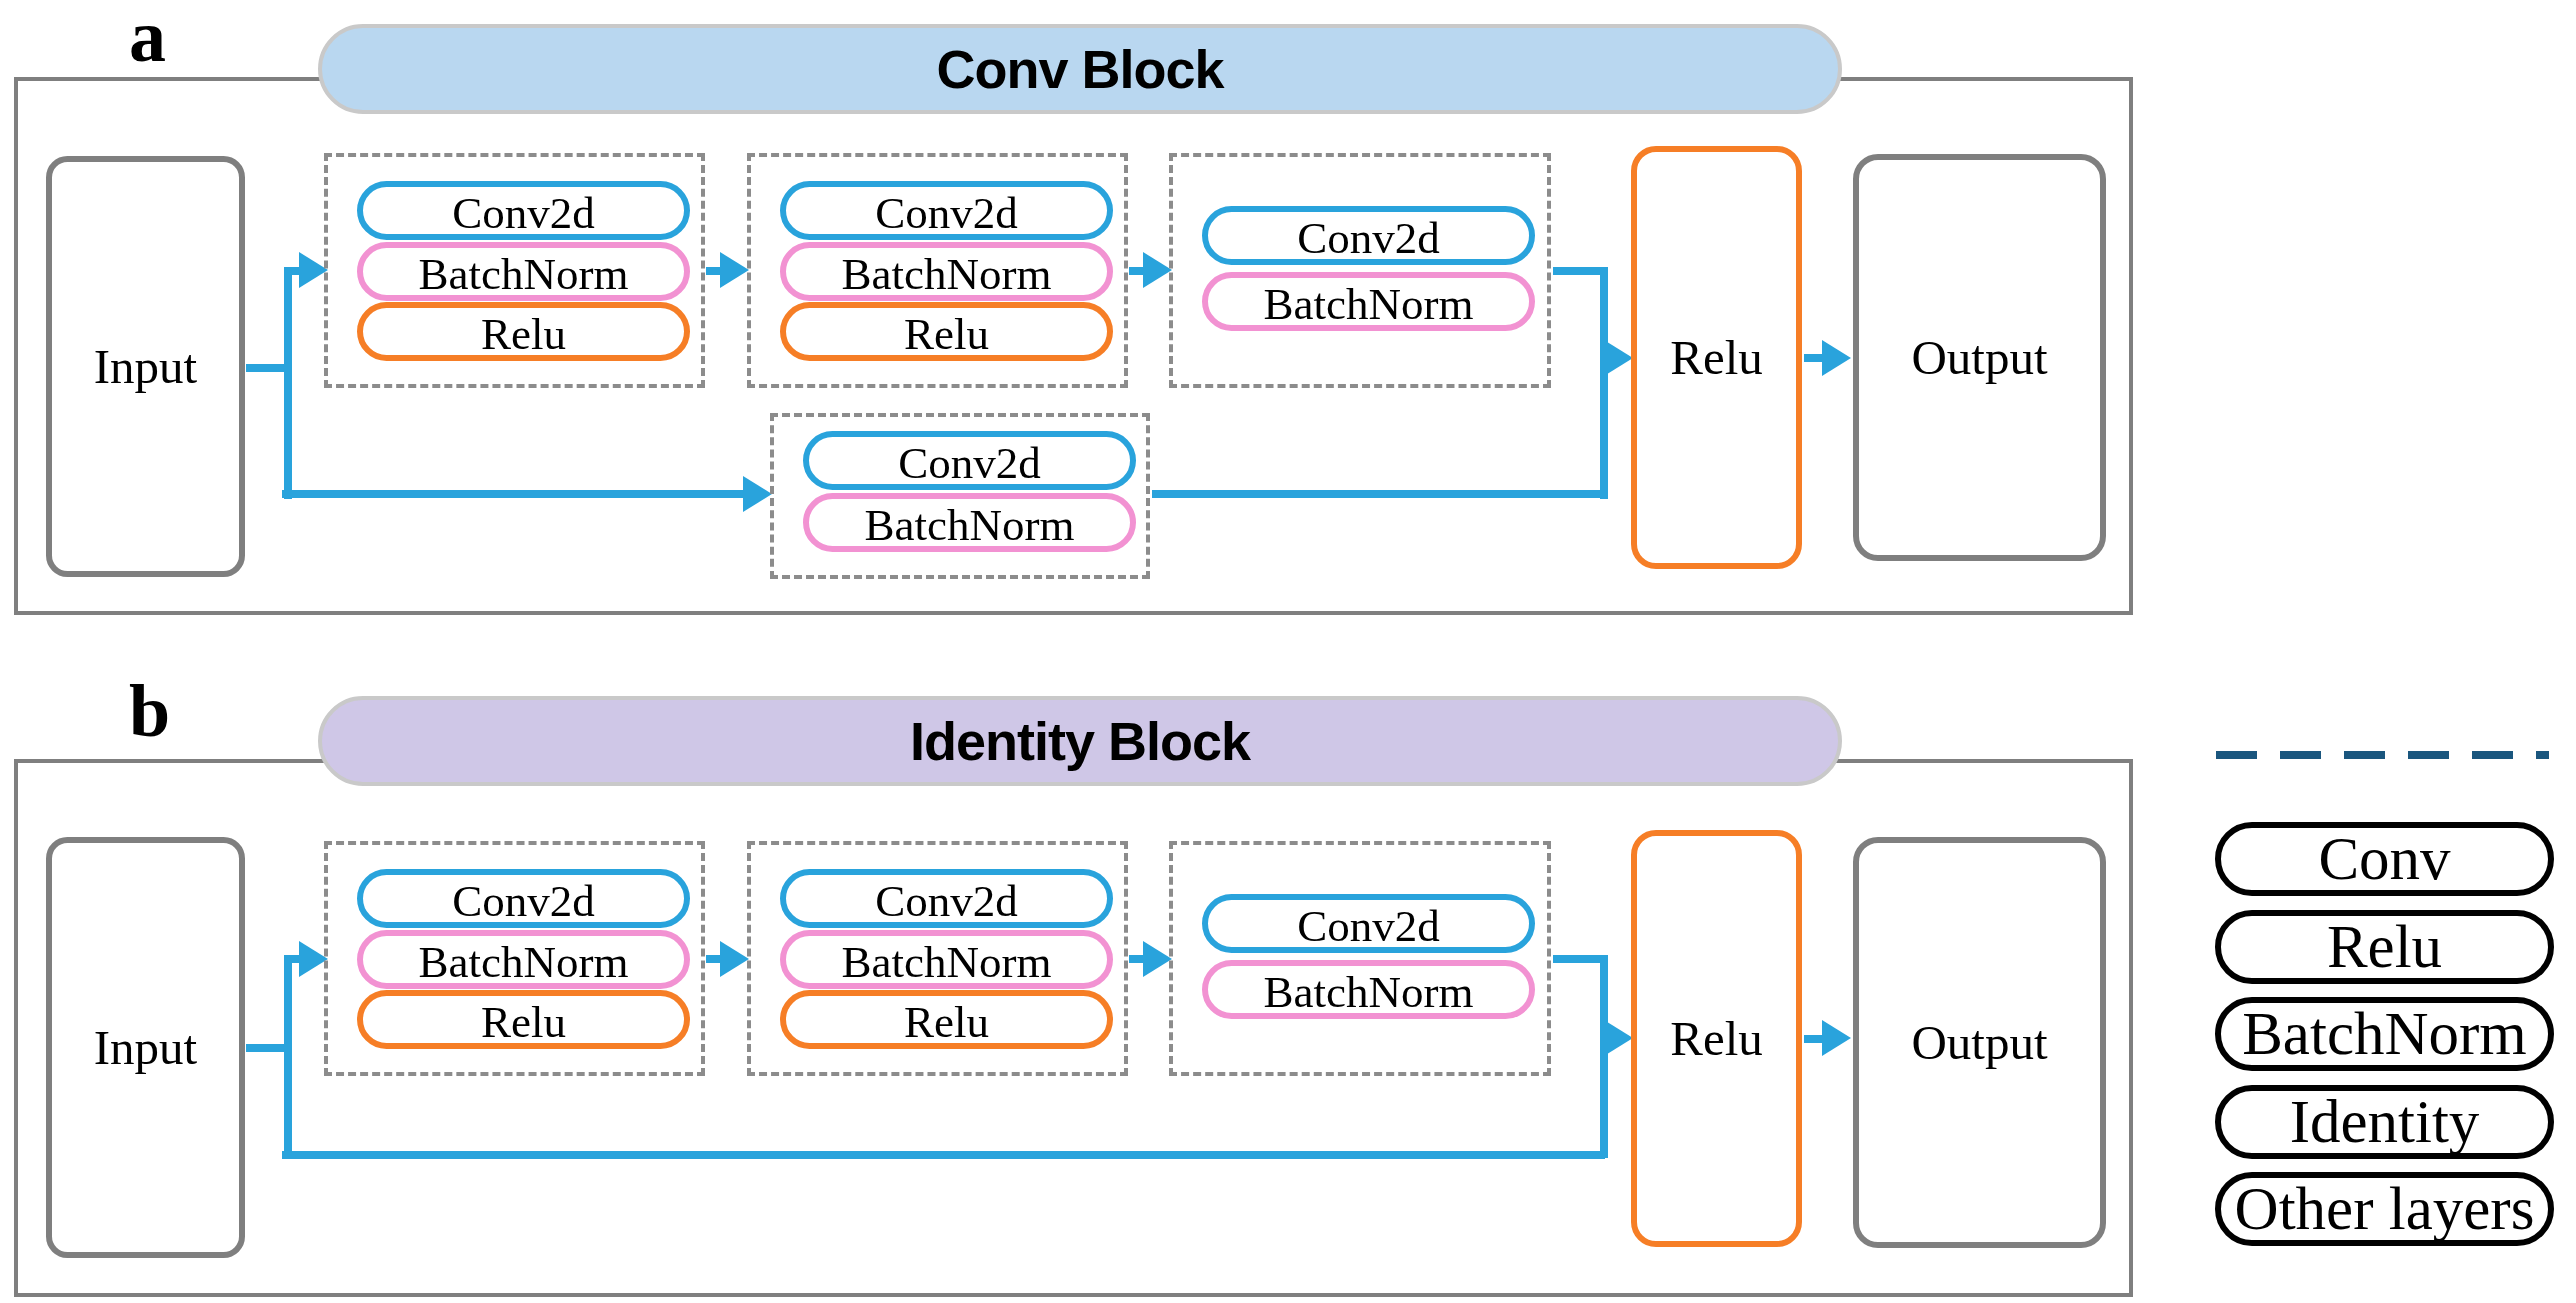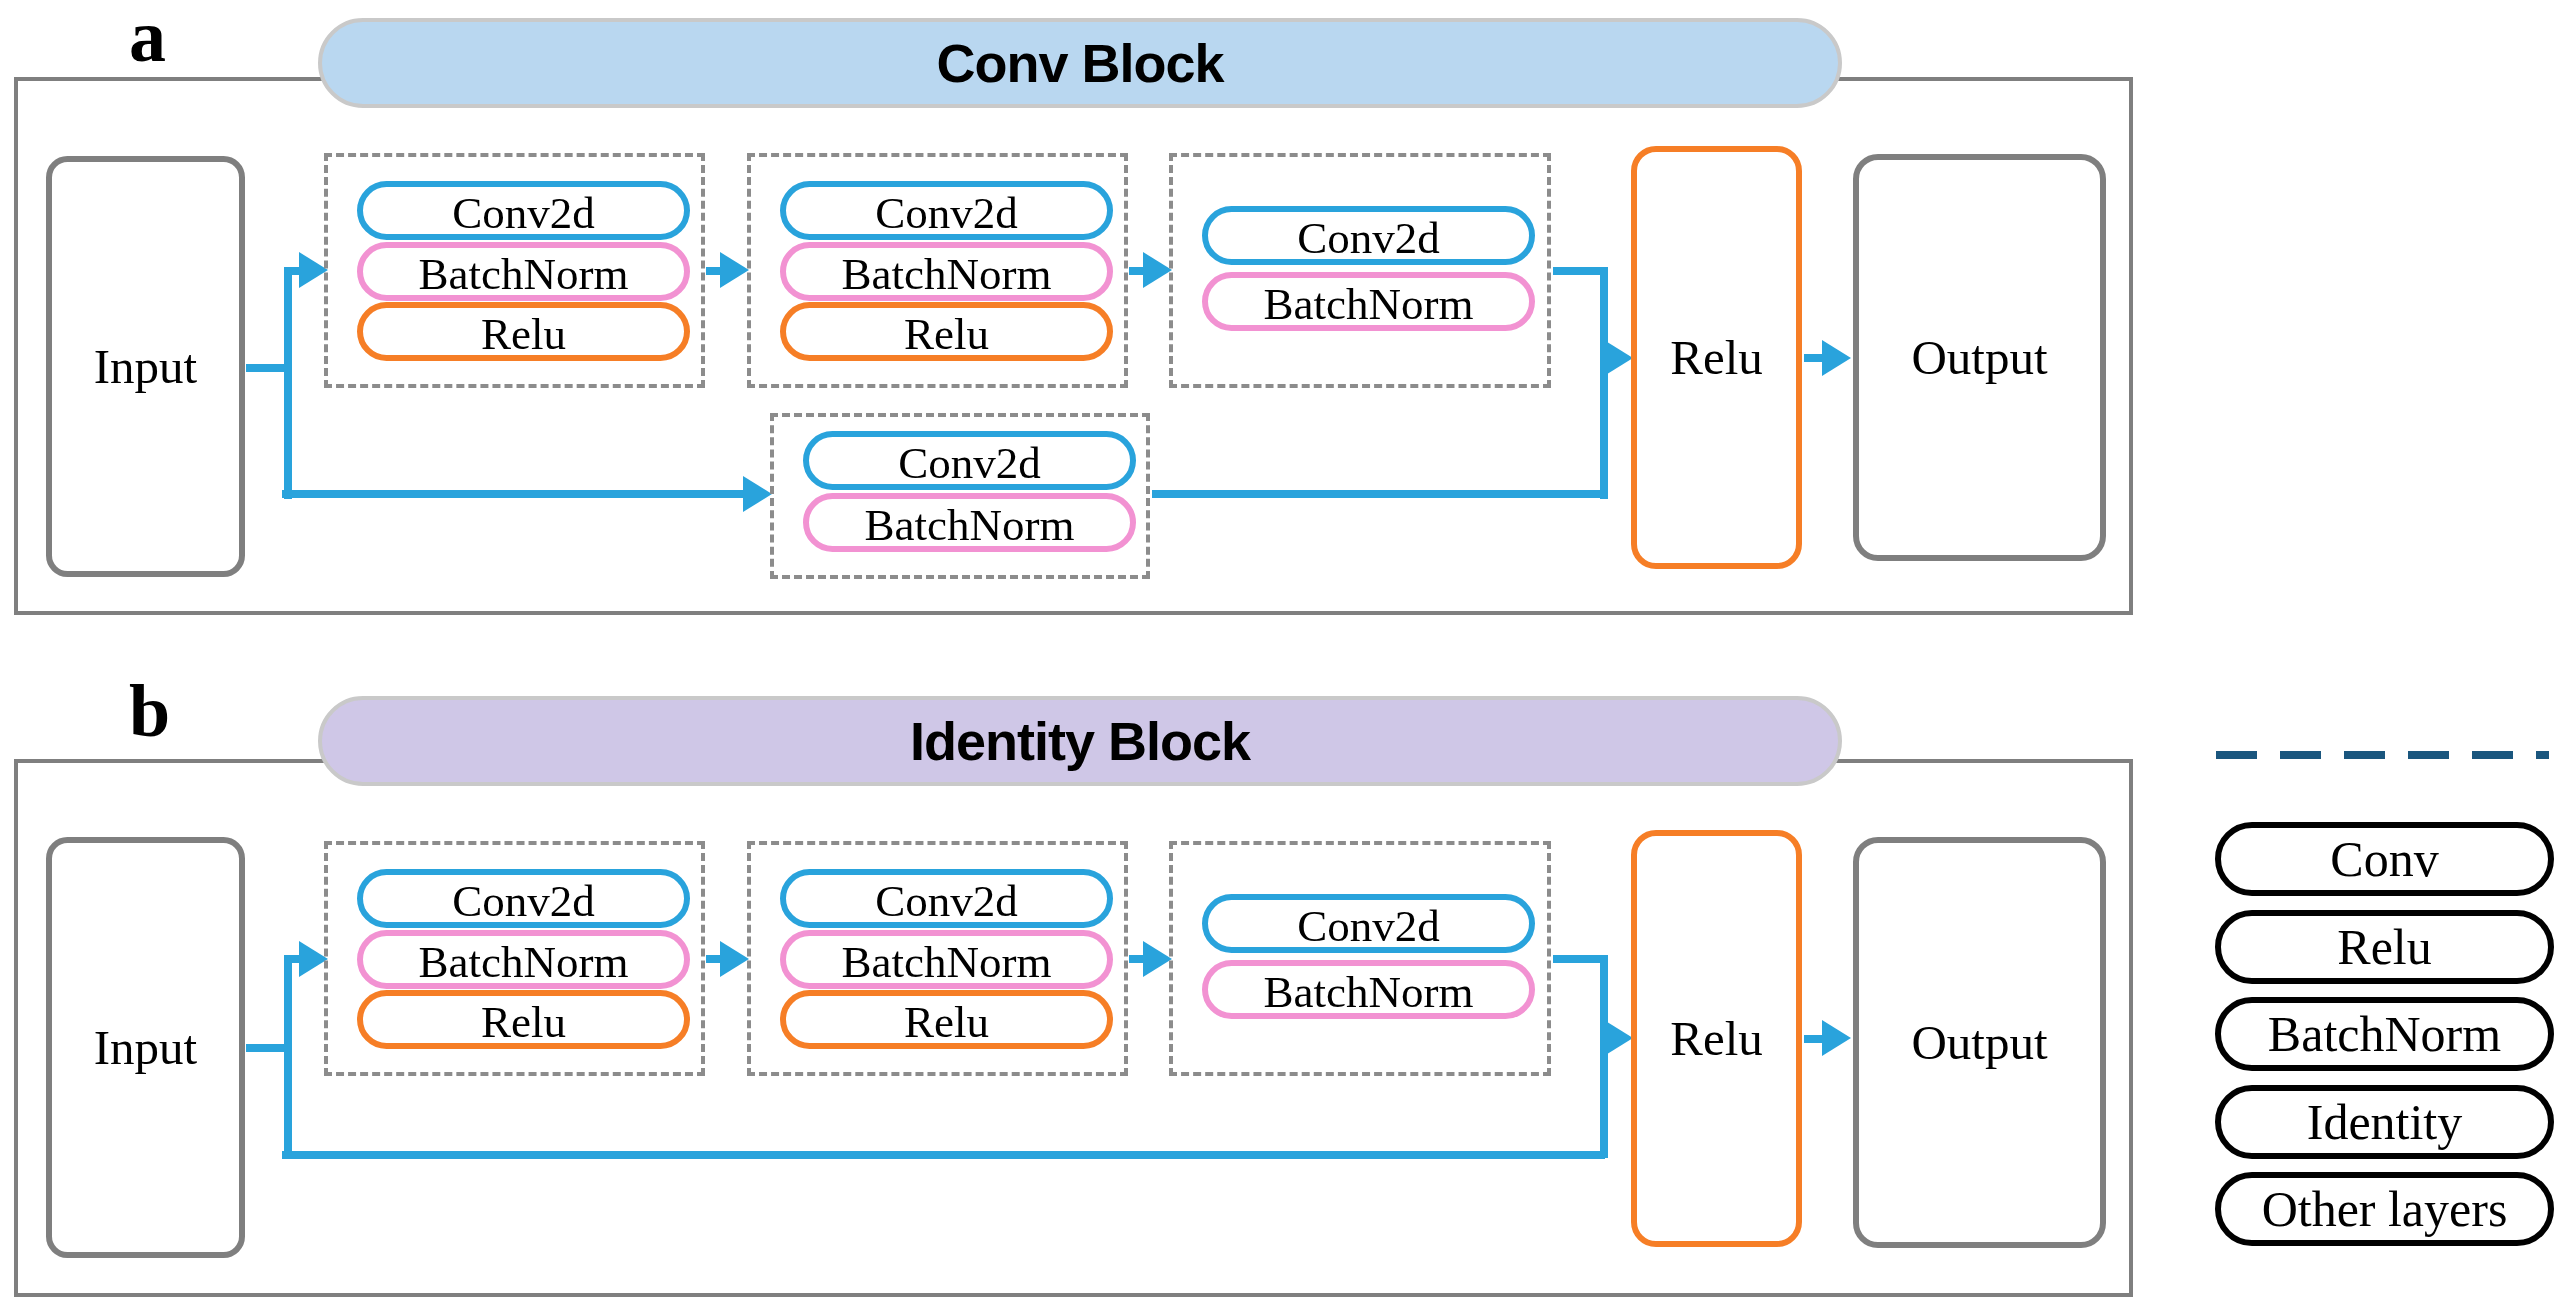--- a/index.html
+++ b/index.html
@@ -24,31 +24,31 @@
   .b-other{border-color:var(--other);}
 
   
   .hl{position:absolute;height:7.8px;background:var(--arrow);z-index:2;}
   .vl{position:absolute;width:7.8px;background:var(--arrow);z-index:2;}
   .ah{position:absolute;width:0;height:0;border-top:18.5px solid transparent;border-bottom:18.5px solid transparent;
       border-left:29px solid var(--arrow);z-index:2;}
 
   
   .legend-pill{position:absolute;left:2215px;width:327px;height:62px;background:#fff;border:6.8px solid #000;
-               border-radius:39px;display:flex;align-items:center;justify-content:center;font-size:50px;text-align:center;}
+               border-radius:39px;display:flex;align-items:center;justify-content:center;font-size:61px;text-align:center;}
   .legend-dash{position:absolute;left:2216px;top:751px;width:333px;height:7.8px;
                background:repeating-linear-gradient(90deg,var(--legend-dash) 0 41px,transparent 41px 64px);}
 </style>
 </head>
 <body>
 
 <div id="canvas">
 
   <div class="panel-label" style="left:129px;top:-5.8px;">a</div>
-  <div class="header-pill" style="top:18px;background:var(--conv-block-fill);">
+  <div class="header-pill" style="top:24px;background:var(--conv-block-fill);">
     <span>Conv Block</span>
   </div>
   <div class="outer-frame" style="top:77px;"></div>
 
   <div class="big-box" style="left:46px;top:156px;width:187px;height:409px;border-radius:21.4px;">
     <span>Input</span>
   </div>
 
   <div class="hl" style="left:246px;top:364px;width:46px;"></div>
   <div class="vl" style="left:284px;top:267px;height:232px;"></div>

